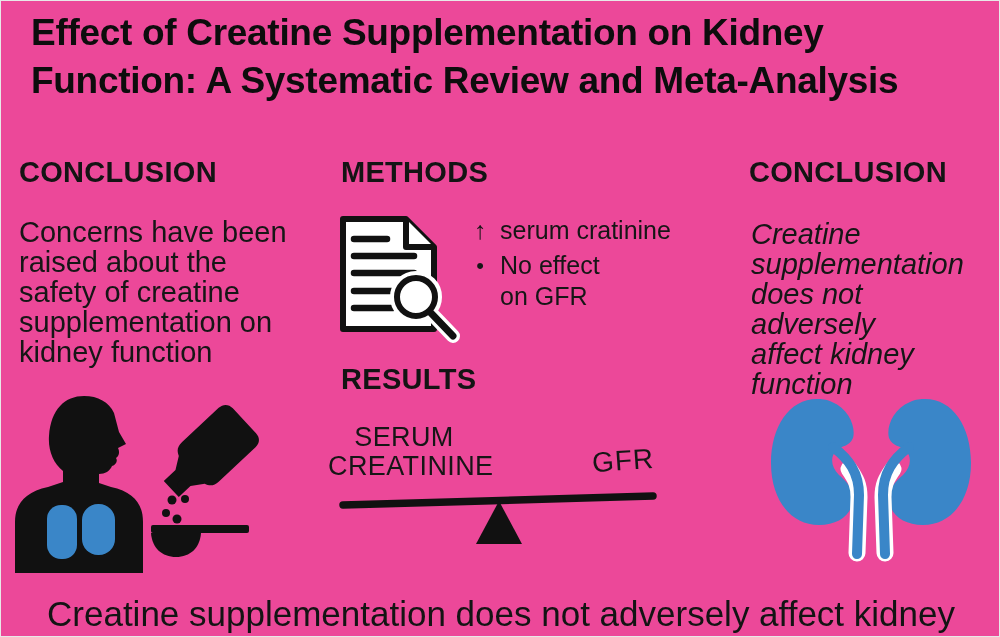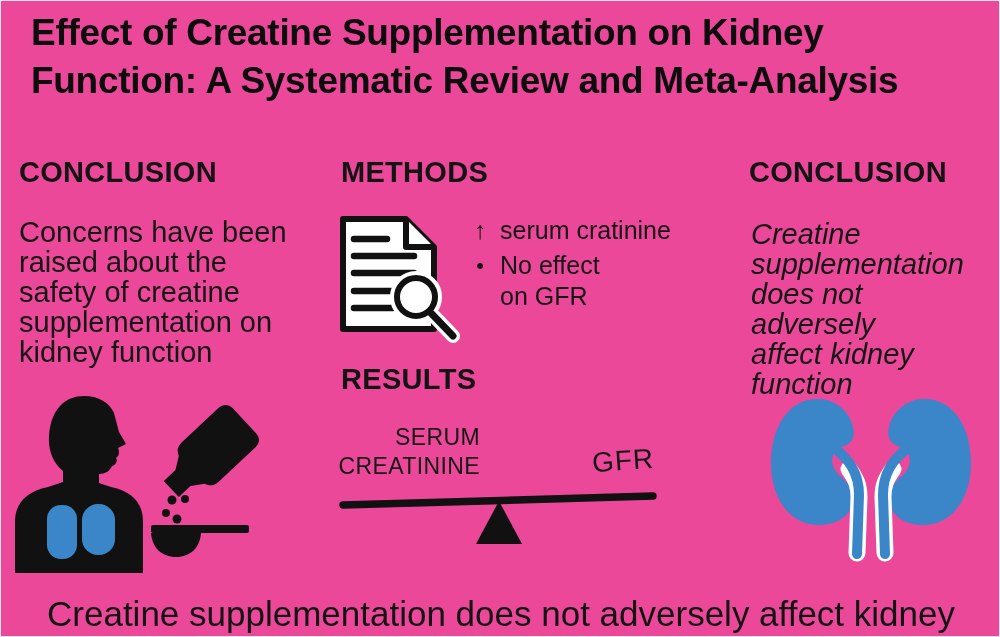--- a/index.html
+++ b/index.html
@@ -10,21 +10,21 @@
   }
   .abs{position:absolute;}
   .title{left:30px;top:8px;width:960px;font-size:37px;font-weight:700;line-height:48px;letter-spacing:-0.3px;color:#0d0d0d;}
   .heading{font-size:29px;font-weight:700;letter-spacing:0.3px;color:#141414;}
   .body-text{font-size:29px;line-height:30px;color:#161616;}
   .methods-list{left:468px;top:214px;width:220px;}
   .m-row{display:flex;gap:9px;font-size:25px;line-height:31px;color:#161616;}
   .m-marker{width:22px;flex:0 0 auto;text-align:center;}
   .m-marker.bullet{font-size:22px;}
   .m-indent{padding-left:31px;line-height:31px;font-size:25px;color:#161616;}
-  .serum-label{left:327px;top:422px;width:152px;text-align:right;font-size:23px;font-weight:500;line-height:29px;letter-spacing:0.4px;color:#161616;}
+  .serum-label{left:327px;top:422px;width:152px;text-align:center;font-size:27px;font-weight:500;line-height:29px;letter-spacing:0.4px;color:#161616;}
   .gfr-label{left:591px;top:444px;font-size:28px;font-weight:500;letter-spacing:1px;transform:rotate(-4deg);color:#161616;}
   .footer{left:0;top:593px;width:1000px;text-align:center;font-size:35px;color:#141414;}
   svg{display:block;}
 </style>
 </head>
 <body>
 
 <div class="canvas">
 
   <div class="abs title">

